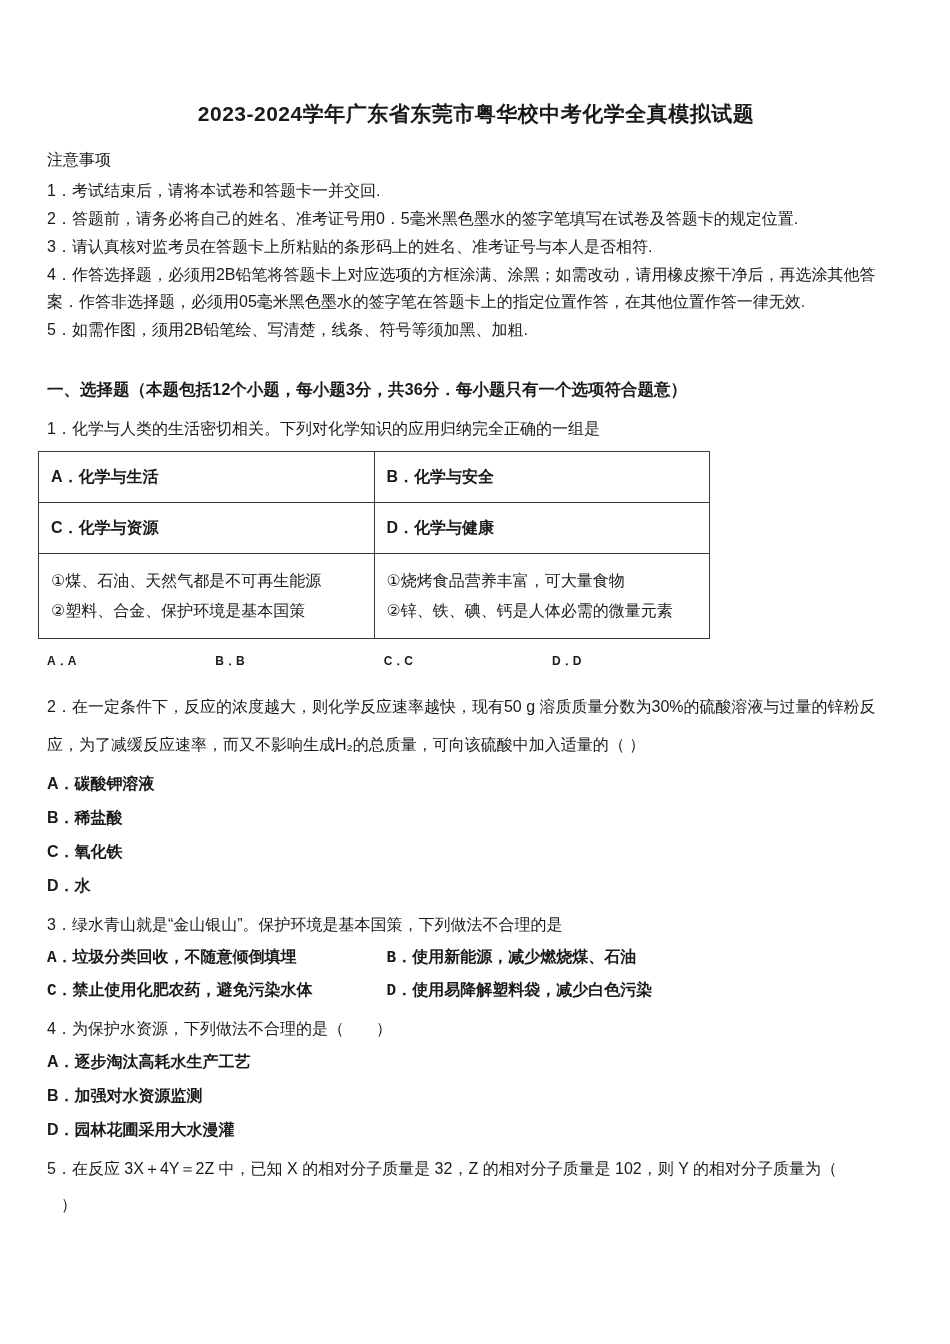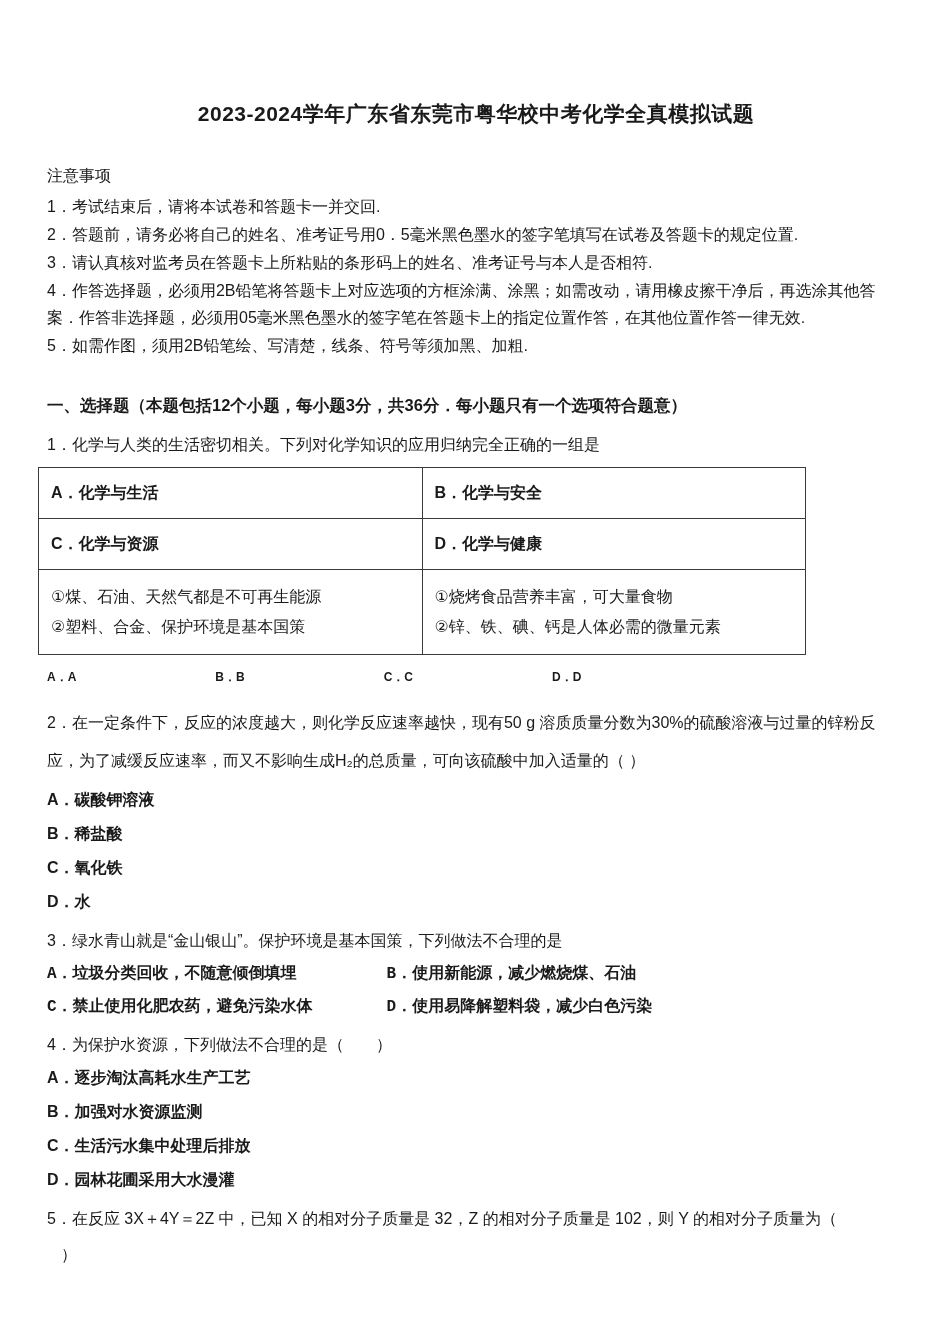--- a/index.html
+++ b/index.html
@@ -13,21 +13,21 @@
     width: 950px;
     min-height: 1344px;
     box-sizing: border-box;
     padding: 100px 45px 60px 47px;
     background: #ffffff;
   }
   .paper-title {
     font-size: 21px;
     font-weight: 700;
     text-align: center;
-    margin: 0 0 38px 0;
+    margin: 0 0 22px 0;
     letter-spacing: 0.5px;
   }
   .notes-heading {
     font-size: 16px;
     margin: 4px 0 6px 0;
   }
   .note-line {
     font-size: 16px;
     line-height: 27px;
     margin: 0 0 1px 0;
@@ -41,21 +41,21 @@
     font-size: 16px;
     line-height: 1.75;
     margin: 0 0 8px 0;
   }
   .stem-q2 {
     line-height: 2.35;
     margin: 14px 0 10px 0;
   }
   table.q-table {
     border-collapse: collapse;
-    width: 768px;
+    width: 672px;
     margin: 4px 16px 14px -9px;
     table-layout: fixed;
   }
   table.q-table td {
     border: 1.5px solid #3a3a3a;
     padding: 12px 12px;
     vertical-align: middle;
     font-size: 16px;
   }
   td.t-head { height: 26px; font-weight: 600; }
@@ -158,21 +158,20 @@
     <div class="opt-grid-row">
       <span class="opt-col">C．禁止使用化肥农药，避免污染水体</span>
       <span class="opt-col">D．使用易降解塑料袋，减少白色污染</span>
     </div>
   </section>
 
   <section class="q-block">
     <p class="stem">4．为保护水资源，下列做法不合理的是（　　）</p>
     <p class="opt-line">A．逐步淘汰高耗水生产工艺</p>
     <p class="opt-line">B．加强对水资源监测</p>
-    <p class="opt-line">C．生活污水集中处理后排放</p>
     <p class="opt-line">D．园林花圃采用大水漫灌</p>
   </section>
 
   <section class="q-block">
     <p class="stem">5．在反应 3X＋4Y＝2Z 中，已知 X 的相对分子质量是 32，Z 的相对分子质量是 102，则 Y 的相对分子质量为（</p>
     <p class="stem-cont">）</p>
   </section>
 
 </main>
 

